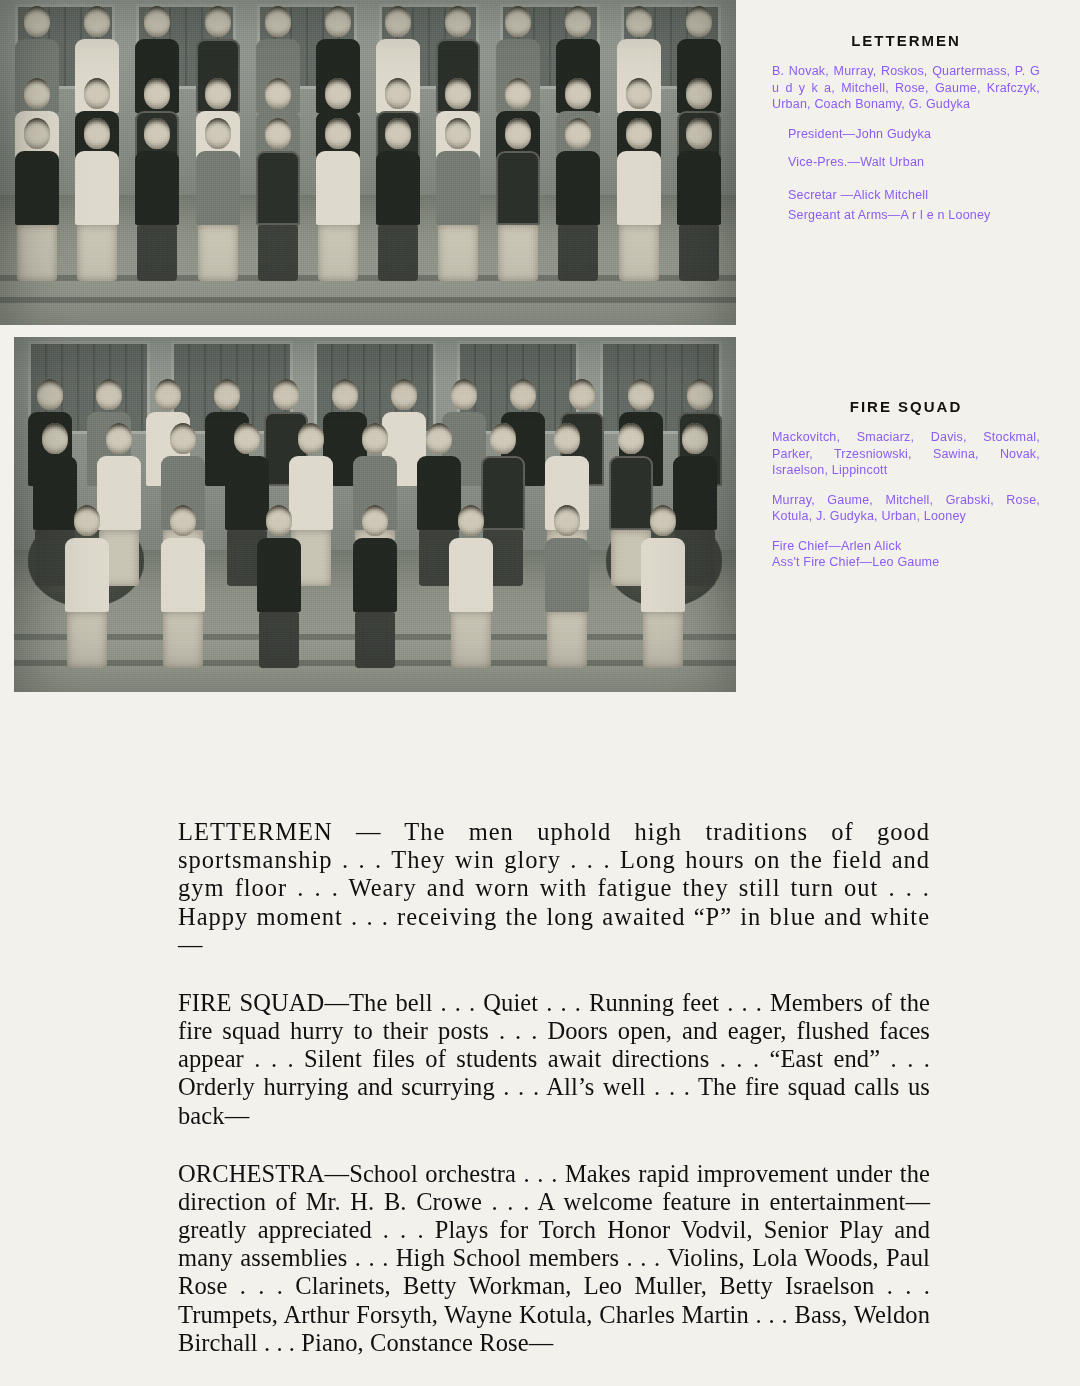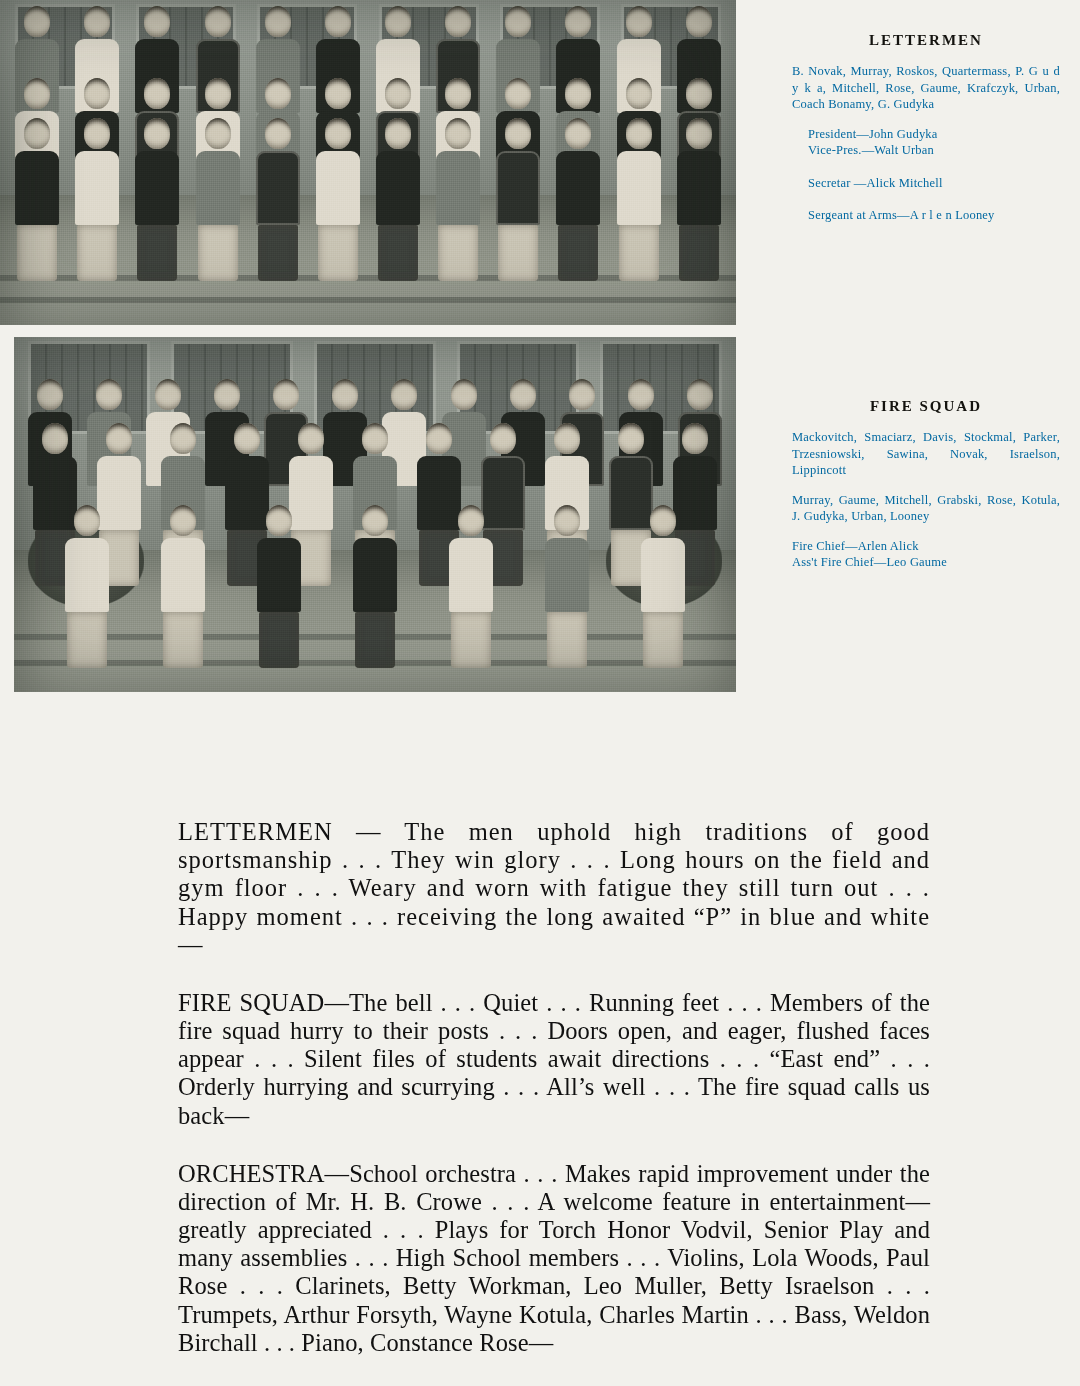--- a/index.html
+++ b/index.html
@@ -147,38 +147,38 @@
   .vignette {
     position: absolute;
     inset: 0;
     pointer-events: none;
     box-shadow: inset 0 0 70px rgba(30,35,30,.55);
   }
 
   
   .caption-col {
     position: absolute;
-    left: 792px;
+    left: 772px;
     width: 268px;
-    font-family: Liberation Serif, serif;
+    font-family: Liberation Sans, sans-serif;
   }
   .cap-head {
     text-align: center;
     font-weight: bold;
     font-size: 15px;
     letter-spacing: 2px;
     margin-bottom: 14px;
     color: #14130f;
   }
   .cap-block {
     font-size: 12.5px;
     line-height: 1.32;
     text-align: justify;
     margin-bottom: 13px;
-    color: #0369a1;
+    color: #8b5cf6;
     letter-spacing: .2px;
   }
   .cap-block.indent { padding-left: 16px; }
   .cap-block.narrow { text-align: left; }
 
   #lettermen-caption { top: 32px; }
   #firesquad-caption { top: 398px; }
 
   
   .story {
@@ -556,23 +556,23 @@
         </div>
     </div>
 
     <div class="grain"></div>
     <div class="vignette"></div>
   </div>
 
   <div class="caption-col" id="lettermen-caption">
     <div class="cap-head">LETTERMEN</div>
     <div class="cap-block">B. Novak, Murray, Roskos, Quartermass, P. G u d y k a, Mitchell, Rose, Gaume, Krafczyk, Urban, Coach Bonamy, G. Gudyka</div>
-    <div class="cap-block indent narrow" style="margin-bottom:0">President—John Gudyka</div>
+    <div class="cap-block indent narrow" style="margin-bottom:12px">President—John Gudyka</div>
     <div class="cap-block indent narrow" style="margin-bottom:16px">Vice-Pres.—Walt Urban</div>
-    <div class="cap-block indent narrow" style="margin-bottom:16px">Secretar —Alick Mitchell</div>
+    <div class="cap-block indent narrow" style="margin-bottom:4px">Secretar —Alick Mitchell</div>
     <div class="cap-block indent narrow">Sergeant at Arms—A r l e n Looney</div>
   </div>
 
   <div class="caption-col" id="firesquad-caption">
     <div class="cap-head">FIRE SQUAD</div>
     <div class="cap-block">Mackovitch, Smaciarz, Davis, Stockmal, Parker, Trzesniowski, Sawina, Novak, Israelson, Lippincott</div>
     <div class="cap-block">Murray, Gaume, Mitchell, Grabski, Rose, Kotula, J. Gudyka, Urban, Looney</div>
     <div class="cap-block narrow" style="margin-bottom:0">Fire Chief—Arlen Alick</div>
     <div class="cap-block narrow">Ass't Fire Chief—Leo Gaume</div>
   </div>

